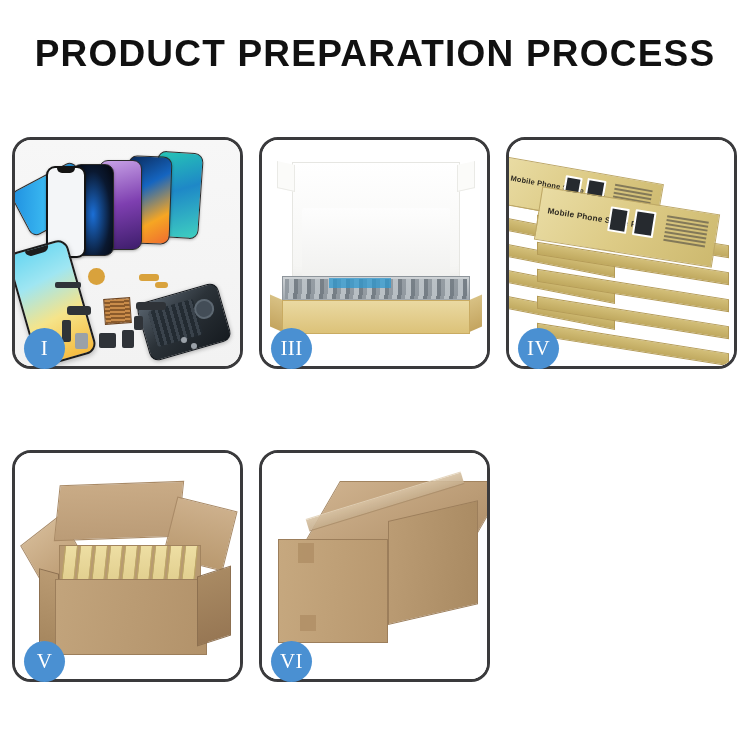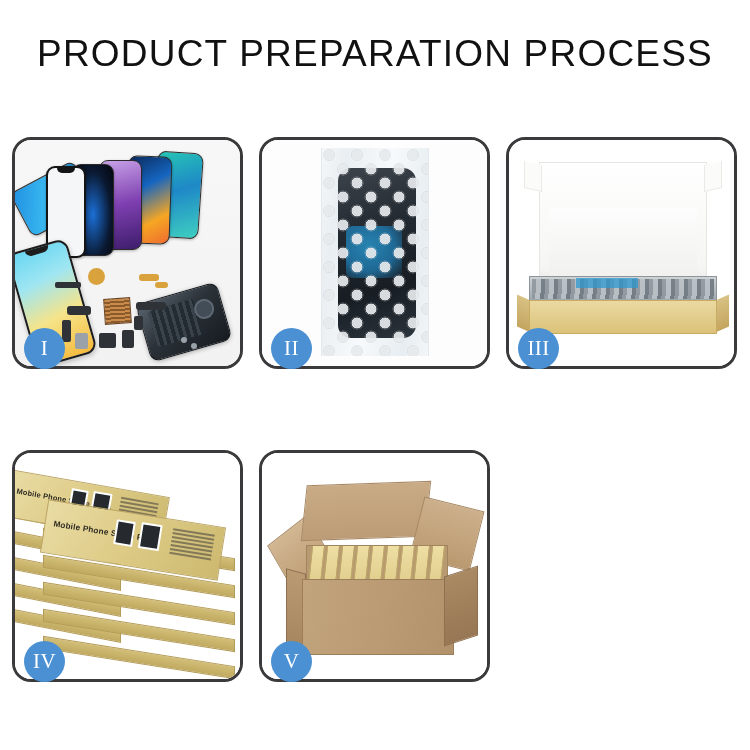--- a/index.html
+++ b/index.html
@@ -8,21 +8,21 @@
     background: #ffffff;
     font-family: "Liberation Sans", sans-serif;
     overflow: hidden;
   }
   .page { position: relative; width: 750px; height: 750px; background: #fff; }
 
   
   .header { position: absolute; top: 34px; left: 0; width: 750px; text-align: center; }
   .title {
     font-family: "Liberation Sans", sans-serif;
-    font-size: 37px; font-weight: 400; letter-spacing: 1.2px;
+    font-size: 37px; font-weight: 700; letter-spacing: 1.2px;
     color: #111111; line-height: 1.06; white-space: nowrap;
   }
   .subtitle {
     margin-top: 11px;
     font-family: "Liberation Sans", sans-serif;
     font-size: 15.2px; font-weight: 400; letter-spacing: .1px;
     color: #1a1a1a; white-space: nowrap;
   }
 
   
@@ -343,29 +343,20 @@
         <div class="prt" style="left:119px;top:176px;width:9px;height:14px;border-radius:2px;"></div>
         <div class="prt silver" style="left:60px;top:193px;width:13px;height:16px;border-radius:2px;"></div>
         <div class="prt" style="left:84px;top:193px;width:17px;height:15px;border-radius:2px;"></div>
         <div class="prt" style="left:107px;top:190px;width:12px;height:18px;border-radius:2px;"></div>
         <div class="prt silver round" style="left:166px;top:197px;width:6px;height:6px;"></div>
         <div class="prt silver round" style="left:176px;top:203px;width:6px;height:6px;"></div>
       </div>
       <div class="badge">I</div>
     </div>
 
-    <div class="panel">
-      <div class="panel-inner p2">
-        <div class="wrap-bag">
-          <div class="wrap-item"></div>
-          <div class="bubbles"></div>
-        </div>
-      </div>
-      <div class="badge">II</div>
-    </div>
 
     <div class="panel">
       <div class="panel-inner p3">
         <div class="obox">
           <div class="lid-back"></div>
           <div class="foam"></div>
           <div class="side-l"></div>
           <div class="side-r"></div>
           <div class="tray-top"></div>
           <div class="front"></div>
@@ -453,15 +444,28 @@
               <i style="left:122px;"></i>
           </div>
           <div class="body-left"></div>
           <div class="body"></div>
           <div class="body-side"></div>
         </div>
       </div>
       <div class="badge">V</div>
     </div>
 
+    <div class="panel">
+      <div class="panel-inner p6">
+        <div class="sealed">
+          <div class="top-face"></div>
+          <div class="tape"></div>
+          <div class="face-front"></div>
+          <div class="face-side"></div>
+          <div class="nub" style="left:20px;top:62px;width:16px;height:20px;"></div>
+          <div class="nub" style="left:22px;top:134px;width:16px;height:16px;"></div>
+        </div>
+      </div>
+      <div class="badge">VI</div>
+    </div>
 
   </div>
 </div>
 
 </body></html>

